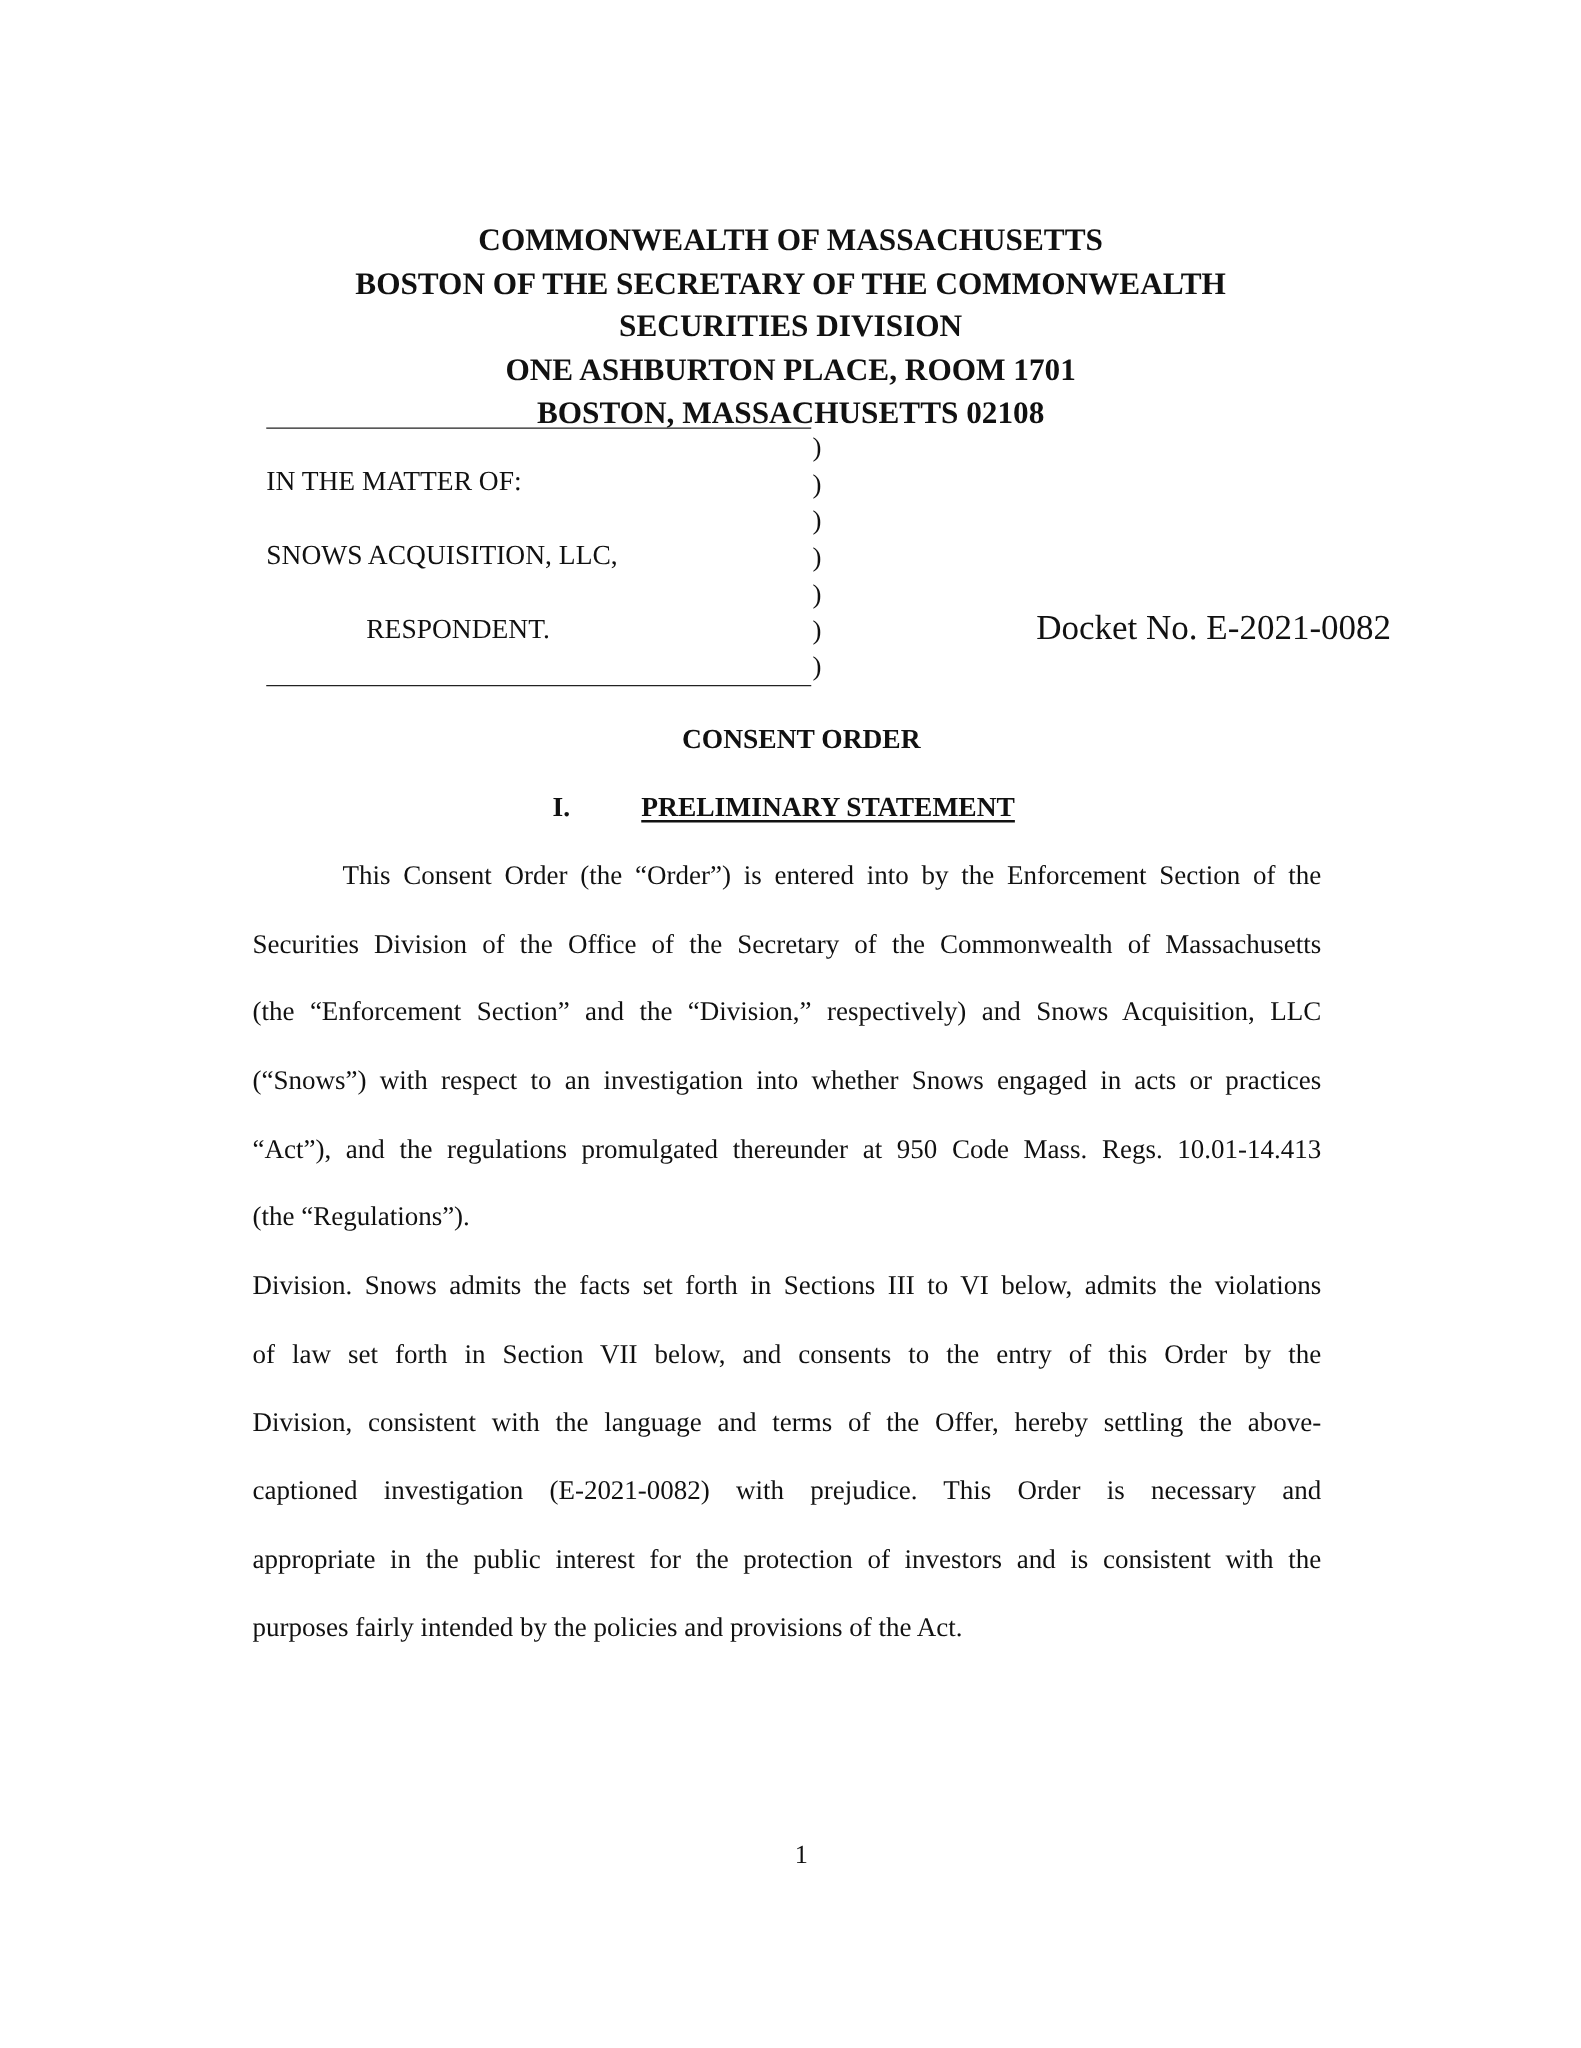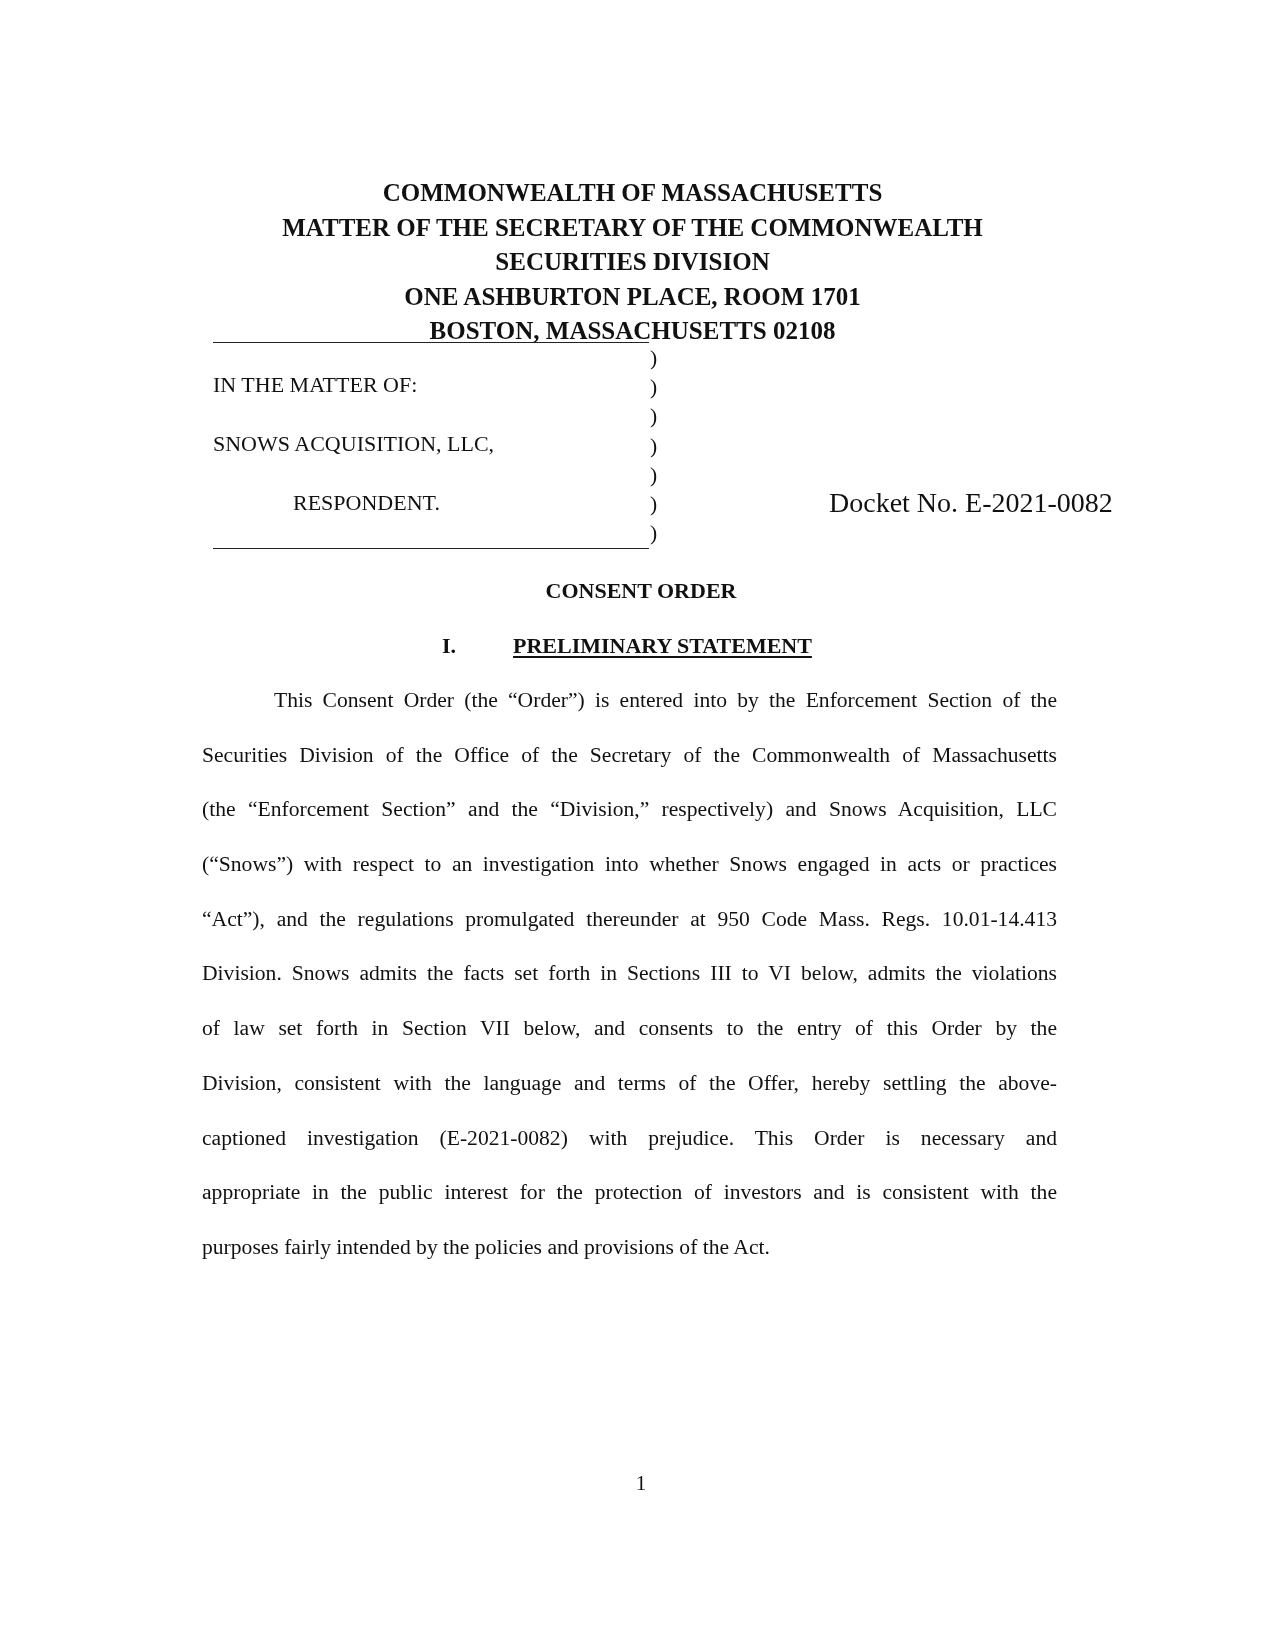--- a/index.html
+++ b/index.html
@@ -32,21 +32,21 @@
 
   .page-num { position: absolute; top: 1469px; left: 0; width: 1282px; text-align: center; font-size: 21px; line-height: 28px; }
 </style>
 </head>
 <body>
 
 <div class="page">
 
   <div class="header">
     <div class="header-line">COMMONWEALTH OF MASSACHUSETTS</div>
-    <div class="header-line">MATTER OF THE SECRETARY OF THE COMMONWEALTH</div>
+    <div class="header-line">BOSTON OF THE SECRETARY OF THE COMMONWEALTH</div>
     <div class="header-line">SECURITIES DIVISION</div>
     <div class="header-line">ONE ASHBURTON PLACE, ROOM 1701</div>
     <div class="header-line">BOSTON, MASSACHUSETTS 02108</div>
   </div>
 
   <div class="caption">
     <div class="rule top"></div>
     <div class="cap-text" style="top:30px;">IN THE MATTER OF:</div>
     <div class="cap-text" style="top:89px;">SNOWS ACQUISITION, LLC,</div>
     <div class="cap-text" style="top:148px; left:80px;">RESPONDENT.</div>
@@ -69,20 +69,21 @@
     <span class="sec-num">I.</span>
     <span class="sec-title">PRELIMINARY STATEMENT</span>
   </div>
 
   <div class="body-text">
     <div class="line indent">This Consent Order (the “Order”) is entered into by the Enforcement Section of the</div>
     <div class="line">Securities Division of the Office of the Secretary of the Commonwealth of Massachusetts</div>
     <div class="line">(the “Enforcement Section” and the “Division,” respectively) and Snows Acquisition, LLC</div>
     <div class="line">(“Snows”) with respect to an investigation into whether Snows engaged in acts or practices</div>
     <div class="line">“Act”), and the regulations promulgated thereunder at 950 Code Mass. Regs. 10.01-14.413</div>
+    <div class="line last">(the “Regulations”).</div>
     <div class="line">Division. Snows admits the facts set forth in Sections III to VI below, admits the violations</div>
     <div class="line">of law set forth in Section VII below, and consents to the entry of this Order by the</div>
     <div class="line">Division, consistent with the language and terms of the Offer, hereby settling the above-</div>
     <div class="line">captioned investigation (E-2021-0082) with prejudice. This Order is necessary and</div>
     <div class="line">appropriate in the public interest for the protection of investors and is consistent with the</div>
     <div class="line last">purposes fairly intended by the policies and provisions of the Act.</div>
   </div>
 
   <div class="page-num">1</div>
 

